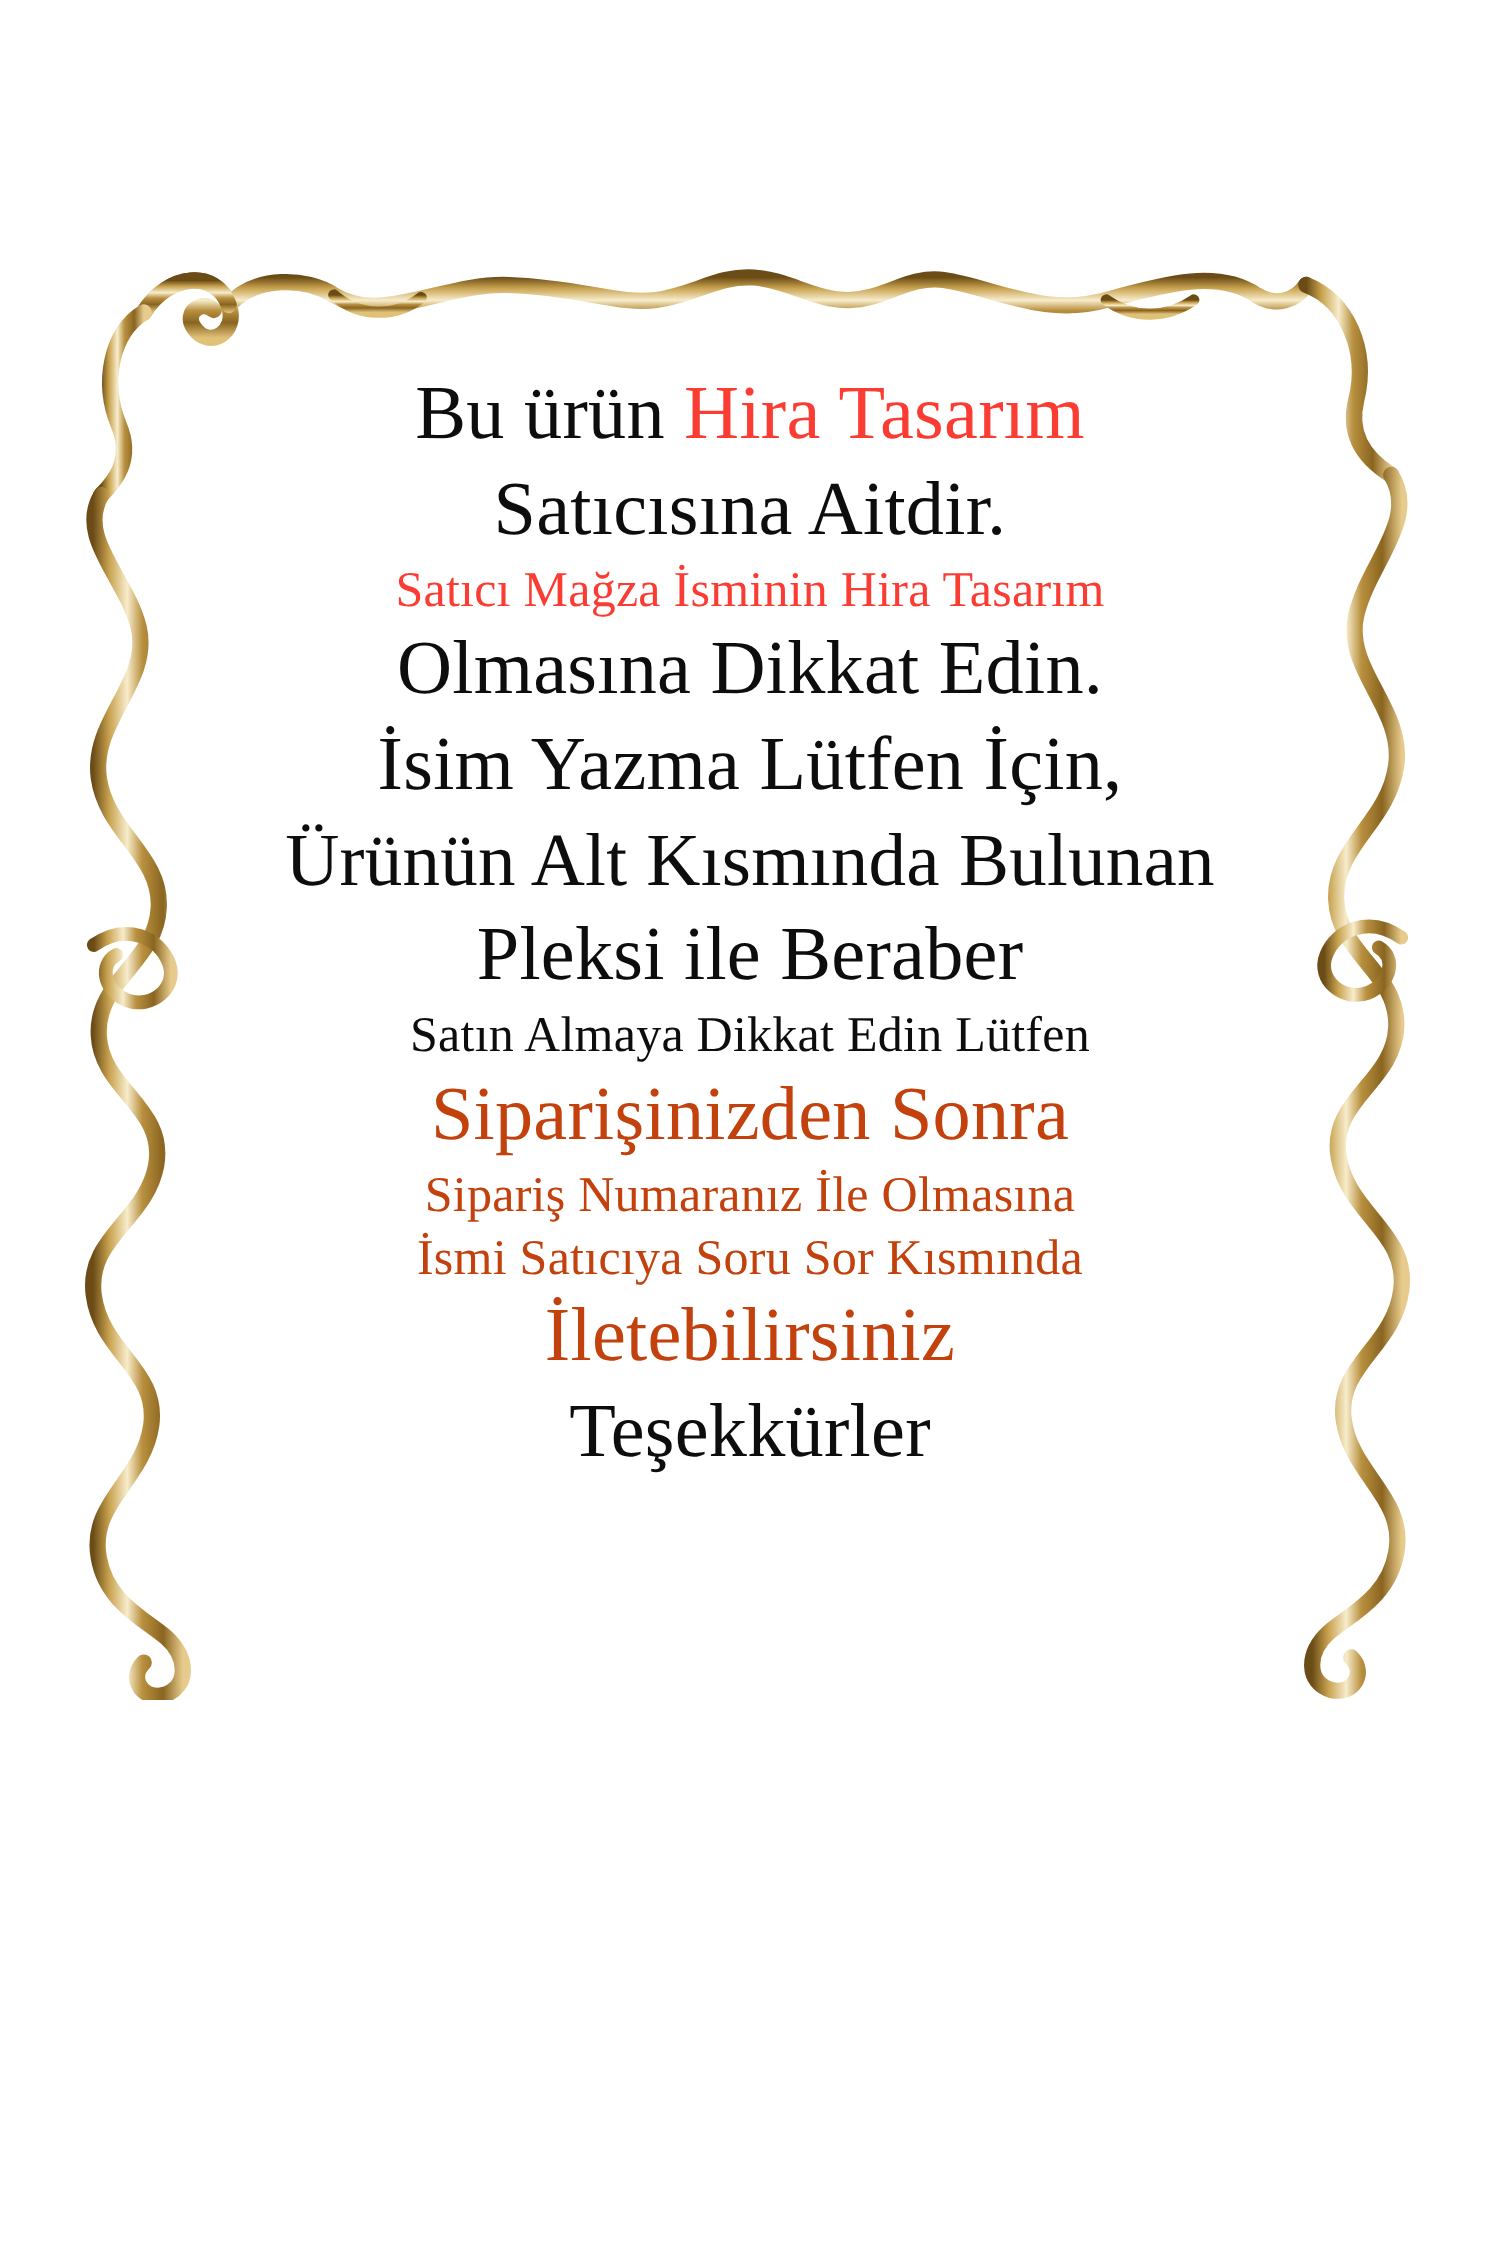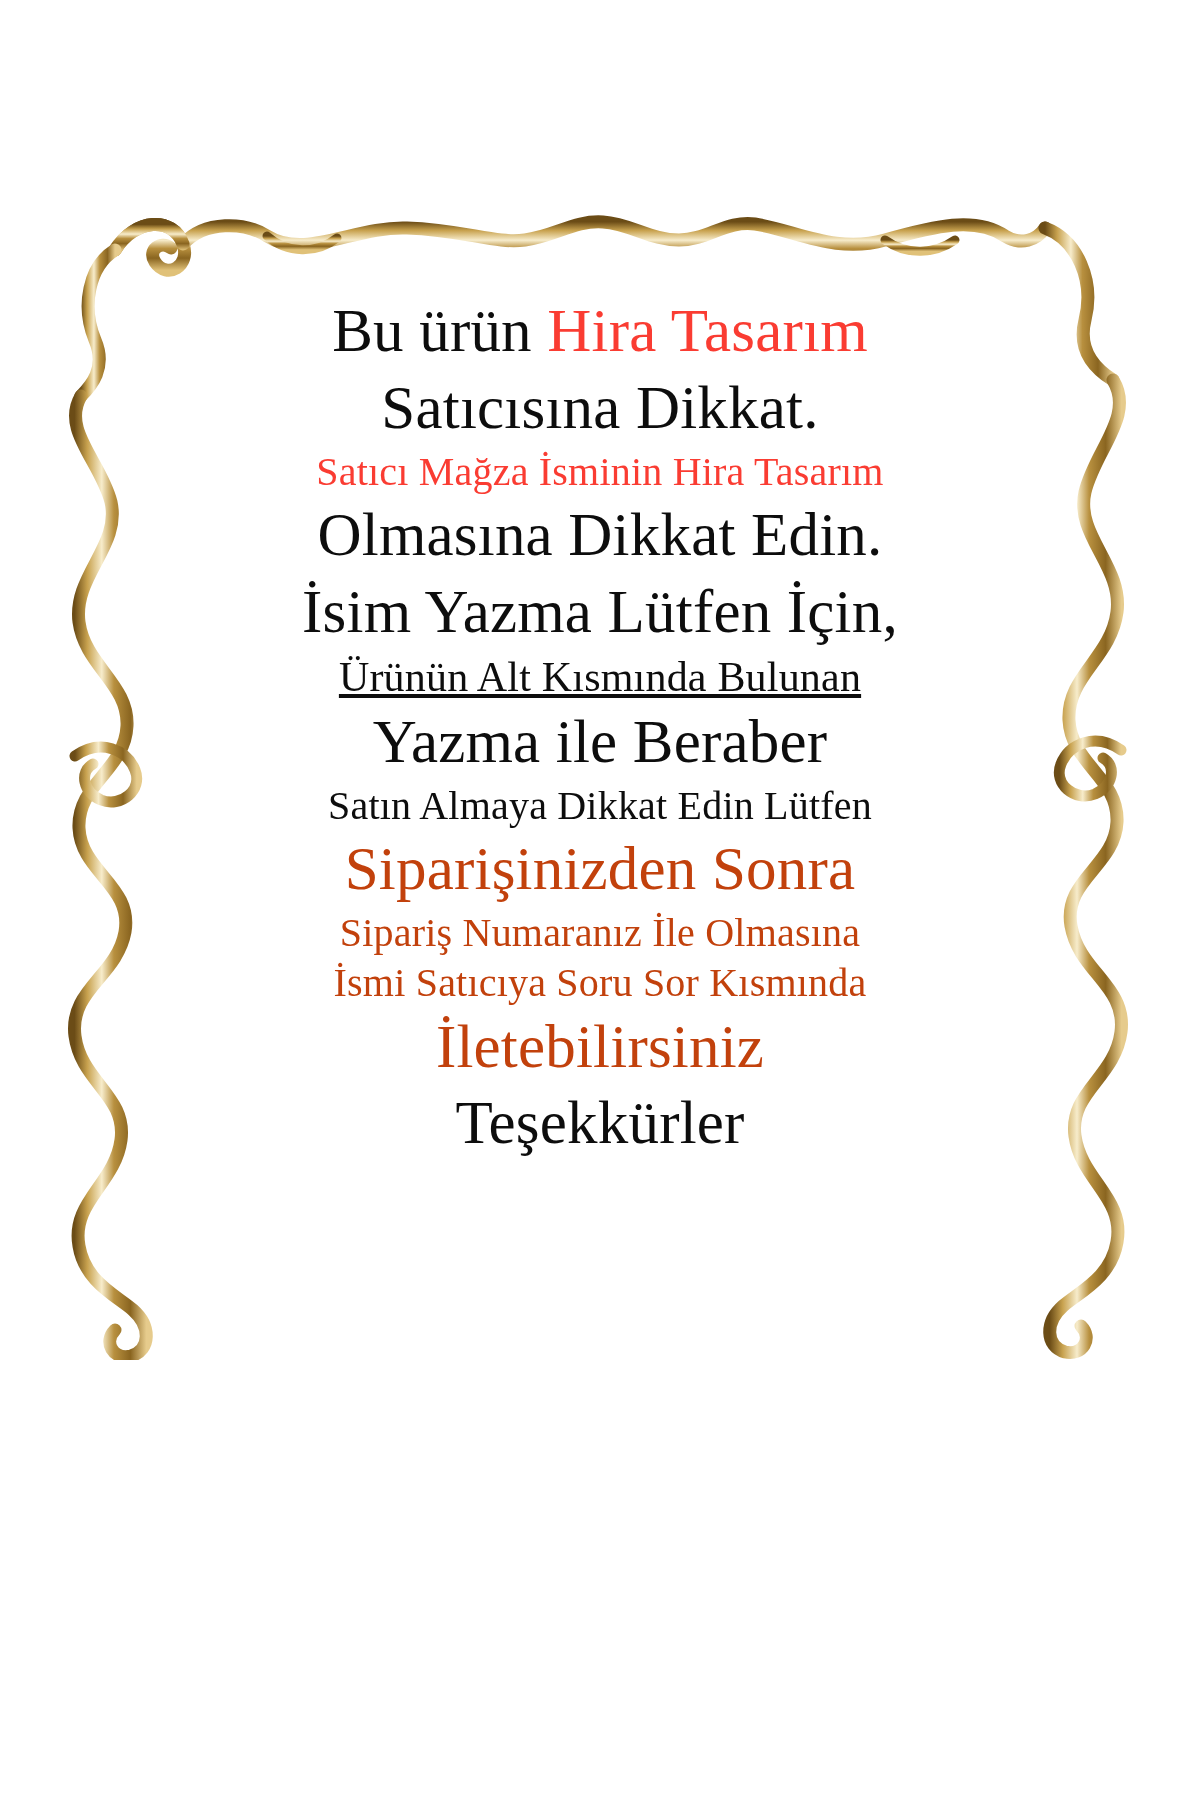--- a/index.html
+++ b/index.html
@@ -47,21 +47,21 @@
     width: 1000px;
     text-align: center;
   }
   .line {
     display: block;
     line-height: 1.26;
     letter-spacing: 0.2px;
     white-space: nowrap;
   }
   .sz-1 { font-size: 61px; }
-  .sz-2 { font-size: 42px; text-decoration: underline; }
+  .sz-2 { font-size: 60px; }
   .sz-3 { font-size: 40px; }
 
   .c-black { color: #0d0d0d; }
   .c-red   { color: #fa3c32; }
   .c-blue  { color: #c2410c; }
 
   .inline-red { color: #fa3c32; }
 </style>
 </head>
 <body>
@@ -143,31 +143,31 @@
         <path d="M212 26 C 232 44, 262 44, 282 28" stroke="url(#goldH)" stroke-width="9"></path>
         <path d="M830 30 C 852 46, 880 44, 900 30" stroke="url(#goldH)" stroke-width="9"></path>
       </g>
     </svg>
   </div>
 
   <div class="text-block">
 
     <span class="line sz-1 c-black"><span>Bu ürün </span><span class="inline-red">Hira Tasarım</span></span>
 
-    <span class="line sz-1 c-black">Satıcısına Dikkat.</span>
+    <span class="line sz-1 c-black">Satıcısına Aitdir.</span>
 
     <span class="line sz-3 c-red">Satıcı Mağza İsminin Hira Tasarım</span>
 
     <span class="line sz-1 c-black">Olmasına Dikkat Edin.</span>
 
     <span class="line sz-1 c-black">İsim Yazma Lütfen İçin,</span>
 
     <span class="line sz-2 c-black">Ürünün Alt Kısmında Bulunan</span>
 
-    <span class="line sz-1 c-black">Yazma ile Beraber</span>
+    <span class="line sz-1 c-black">Pleksi ile Beraber</span>
 
     <span class="line sz-3 c-black">Satın Almaya Dikkat Edin Lütfen</span>
 
     <span class="line sz-1 c-blue">Siparişinizden Sonra</span>
 
     <span class="line sz-3 c-blue">Sipariş Numaranız İle Olmasına</span>
 
     <span class="line sz-3 c-blue">İsmi Satıcıya Soru Sor Kısmında</span>
 
     <span class="line sz-1 c-blue">İletebilirsiniz</span>

